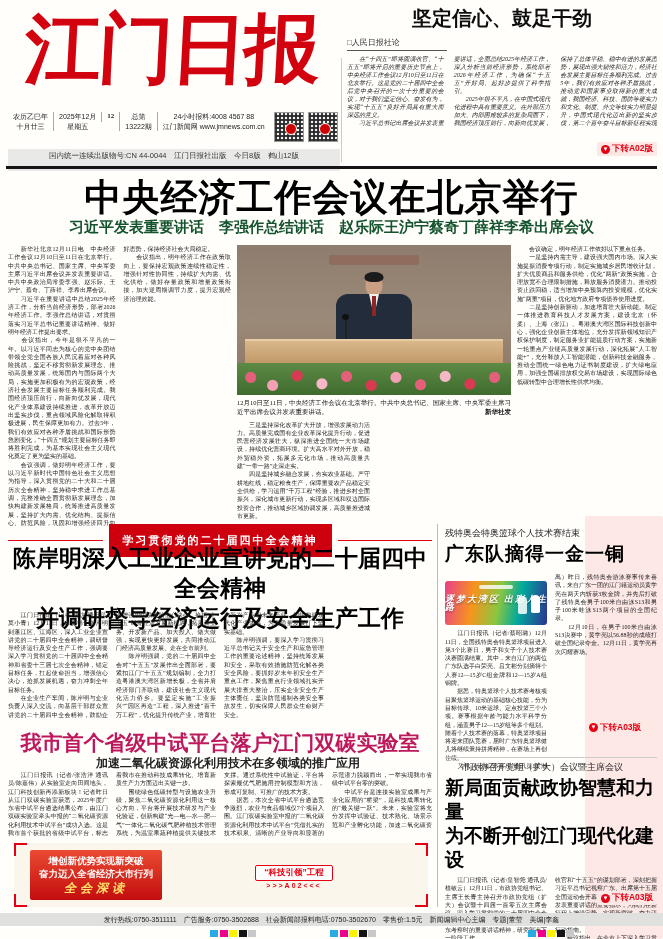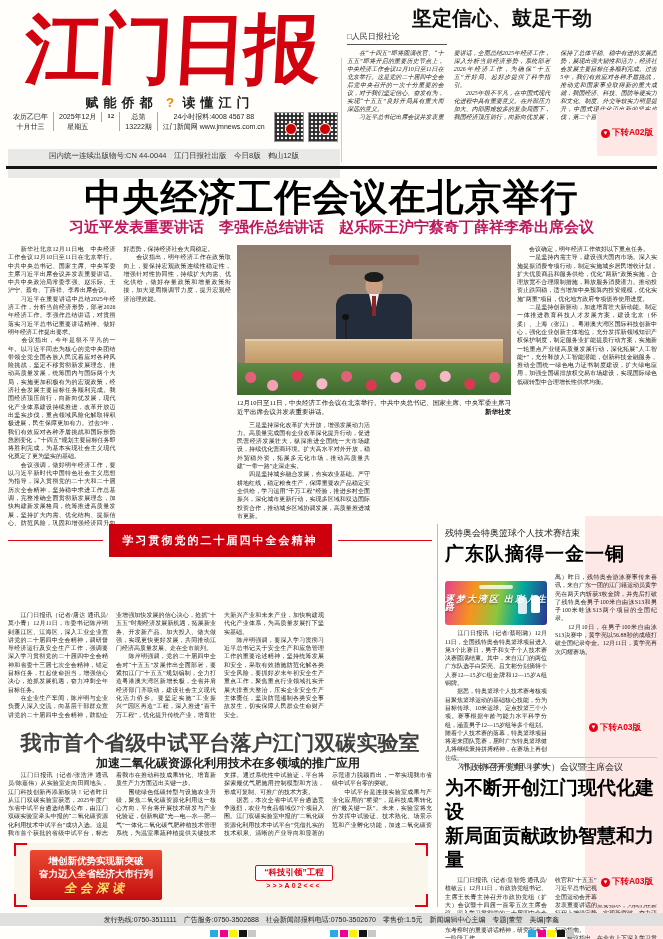--- a/index.html
+++ b/index.html
@@ -39,53 +39,53 @@
     width:30px; height:30px; margin-left:4px; border:1px solid #999; position:relative;
     background:
       repeating-linear-gradient(0deg,rgba(40,40,40,.9) 0 2px,transparent 2px 4px),
       repeating-linear-gradient(90deg,#3a3a3a 0 2px,#f2f2f2 2px 4px);
   }
   .qr::after{
     content:""; position:absolute; left:10px; top:10px; width:10px; height:10px;
     background:#c00; border-radius:50%; border:1px solid #fff;
   }
   .pubbar{
-    position:absolute; left:8px; top:149px; width:332px; height:29px;
+    position:absolute; left:8px; top:149px; width:332px; height:22px;
     background:#e9e9e7; text-align:center; font-size:7.5px; line-height:13px; color:#333;
   }
   .vline-header{ position:absolute; left:341px; top:58px; width:1px; height:104px; background:#ccc; }
 
   
   .editorial{ position:absolute; left:347px; top:6px; width:310px; height:158px; }
   .ed-title{ text-align:center; font-weight:900; font-size:20px; line-height:25px; color:#0d0d0d; }
-  .ed-kicker{ width:100px; font-size:8px; color:#333; border-bottom:1px solid #555; padding-bottom:2px; }
+  .ed-kicker{ margin-top:6px; width:100px; font-size:8px; color:#333; border-bottom:1px solid #555; padding-bottom:2px; }
   .ed-body{
     margin-top:4px; height:78px; column-count:3; column-gap:10px; column-fill:auto;
     font-size:6px; line-height:8px; text-align:justify; overflow:hidden;
     font-family:"Liberation Serif","DejaVu Serif",serif; font-style:italic; color:#222;
   }
-  .jump{ display:inline-flex; align-items:center; gap:2px; background:#fde8e6; padding:17px 4px; border-radius:2px; }
+  .jump{ display:inline-flex; align-items:center; gap:2px; background:#fde8e6; padding:1px 4px; border-radius:2px; }
   .jump .ic{
     width:9px; height:9px; border-radius:50%; background:#e60012; color:#fff;
     font-size:6px; line-height:9px; text-align:center; font-weight:bold;
   }
   .jump .tx{ color:#e60012; font-weight:bold; font-size:8.5px; }
   .ed-jump{ position:absolute; right:0; bottom:8px; }
 
   .black-rule{ position:absolute; left:6px; top:166px; width:651px; height:3px; background:#151515; }
 
   
   .lead-headline{
     position:absolute; left:0; top:173px; width:663px; text-align:center;
     font-size:37px; font-weight:900; letter-spacing:1px; color:#000;
     font-family:"Liberation Serif","DejaVu Serif",serif;
   }
   .lead-subhead{
     position:absolute; left:0; top:218px; width:663px; text-align:center;
-    font-size:15px; font-weight:900; color:#be185d;
+    font-size:15px; font-weight:900; color:#14532d;
     font-family:Liberation Mono, monospace;
   }
   .bodytext{
     font-size:6px; line-height:8.3px; text-align:justify; color:#222; overflow:hidden;
     font-family:"Liberation Serif","DejaVu Serif",serif; column-fill:auto;
   }
   .lead-left{ position:absolute; left:8px; top:245px; width:223px; height:286px; column-count:2; column-gap:8px; }
   .lead-center{ position:absolute; left:237px; top:245px; width:274px; height:286px; }
   .lead-right{ position:absolute; left:517px; top:245px; width:140px; height:286px; }
   .lead-jump{ position:absolute; right:0; bottom:0; }
@@ -155,21 +155,21 @@
     text-shadow:0 1px 2px rgba(0,0,0,.45); font-style:italic;
   }
   .sports-banner::before{ content:""; position:absolute; top:4px; left:50%; transform:translateX(-50%);
     width:34px; height:4px; background:rgba(255,255,255,.8); border-radius:2px; }
   .sports-banner::after{ content:""; position:absolute; right:7px; top:14px; width:9px; height:18px;
     background:#fff; border-radius:5px 5px 2px 2px; box-shadow:-13px 1px 0 0 rgba(255,255,255,.85); }
 
   .hr-right{ position:absolute; left:445px; top:757px; width:212px; height:1px; background:#ccc; }
 
   .lab-headline{ position:absolute; left:8px; top:729px; width:424px; text-align:center;
-    font-size:21px; font-weight:900; color:#404040; font-family:"Liberation Serif","DejaVu Serif",serif; }
+    font-size:21px; font-weight:900; color:#be185d; font-family:"Liberation Serif","DejaVu Serif",serif; }
   .lab-subhead{ position:absolute; left:16px; top:755px; width:424px; text-align:center;
     font-size:12px; font-weight:bold; color:#222; }
   .lab-body{ position:absolute; left:8px; top:771px; width:424px; height:68px;
     column-count:4; column-gap:8px; }
 
   .cppcc{ position:absolute; left:445px; top:761px; width:212px; height:146px; }
   .cppcc-kicker{ font-size:9px; color:#222;margin-left:16px; }
   .cppcc-headline{ font-size:19px; line-height:24px; font-weight:900; color:#000; margin-top:2px; }
   .cppcc-body{ margin-top:4px; height:86px; column-count:2; column-gap:8px; }
   .cppcc-jump{ position:absolute; right:0; bottom:2px; }
@@ -202,25 +202,20 @@
   .m1{ left:210px; } .m2{ left:330px; } .m3{ left:528px; }
   .mk-c{ background:#29abe2; } .mk-m{ background:#ec008c; } .mk-y{ background:#fff200; }
   .mk-k{ background:#141414; } .mk-g{ background:#c9c9c9; }
 </style>
 </head>
 <body>
 
 <div id="page">
 
   <div class="masthead-title">江门日报</div>
-  <div class="tagline">
-    <span>赋能侨都</span>
-    <span class="q">?</span>
-    <span>读懂江门</span>
-  </div>
 
   <div class="daterow">
     <div class="cell pre">农历乙巳年
 十月廿三</div>
     <div class="cell pre">2025年12月
 星期五</div>
     <div class="cell day-num">12</div>
     <div class="cell pre">总第
 13222期</div>
     <div class="cell pre">24小时报料:4008 4567 88
@@ -281,20 +276,24 @@
   </div>
 
   <div class="vline-mid"></div>
 
   <div class="banner-row">
     <div class="ln"></div>
     <div class="banner-box">学习贯彻党的二十届四中全会精神</div>
     <div class="ln"></div>
   </div>
 
+  <div class="chen-headline">
+    <div>陈岸明深入工业企业宣讲党的二十届四中全会精神</div>
+    <div>并调研督导经济运行及安全生产工作</div>
+  </div>
   <div class="chen-body bodytext pre">　　江门日报讯（记者/唐达 通讯员/莫小青）12月11日，市委书记陈岸明到蓬江区、江海区，深入工业企业宣讲党的二十届四中全会精神，调研督导经济运行及安全生产工作，强调要深入学习贯彻党的二十届四中全会精神和省委十三届七次全会精神，锚定目标任务，扛起使命担当，增强信心决心，抢抓发展机遇，奋力冲刺全年目标任务。
 　　在企业生产车间，陈岸明与企业负责人深入交流，向基层干部群众宣讲党的二十届四中全会精神，鼓励企业增强加快发展的信心决心，抢抓“十五五”时期经济发展新机遇，拓展新业务、开发新产品、加大投入、做大做强，实现更快更好发展，共同推动江门经济高质量发展、走在全市前列。
 　　陈岸明强调，党的二十届四中全会对“十五五”发展作出全面部署，要紧扣江门“十五五”规划编制，全力打造粤港澳大湾区新增长极，全省并肩经济部门齐联动，建设社会主义现代化活力侨乡。要坚定实施“工业振兴”“园区再造”工程，深入推进“百千万工程”，优化提升传统产业，培育壮大新兴产业和未来产业，加快构建现代化产业体系，为高质量发展打下坚实基础。
 　　陈岸明强调，要深入学习贯彻习近平总书记关于安全生产和应急管理工作的重要论述精神，坚持统筹发展和安全，采取有效措施防范化解各类安全风险，要抓好岁末年初安全生产重点工作，聚焦重点行业领域扎实开展大排查大整治，压实企业安全生产主体责任，坚决防范遏制各类安全事故发生，切实保障人民群众生命财产安全。</div>
 
   <div class="sports">
     <div class="sports-kicker">残特奥会特奥篮球个人技术赛结束</div>
     <div class="sports-headline">广东队摘得一金一铜</div>
     <div class="sports-body bodytext pre">
       <div class="sports-banner">
@@ -329,22 +328,22 @@
       <div class="bb-main">
         <div class="bb-tag">“科技引领”工程</div>
         <div class="bb-jump">&gt;&gt;&gt;A02&lt;&lt;&lt;</div>
       </div>
     </div>
   </div>
 
   <div class="cppcc">
     <div class="cppcc-kicker">市政协召开党组（扩大）会议暨主席会议</div>
     <div class="cppcc-headline">
+      <div>新局面贡献政协智慧和力量</div>
       <div>为不断开创江门现代化建设</div>
-      <div>新局面贡献政协智慧和力量</div>
     </div>
     <div class="cppcc-body bodytext pre">　　江门日报讯（记者/皇智尧 通讯员/植敏云）12月11日，市政协党组书记、主席王长青主持召开市政协党组（扩大）会议暨十四届一百零五次主席会议，深入学习贯彻党的二十届四中全会精神，传达学习贯彻习近平总书记在广东考察时的重要讲话精神，研究部署下一阶段工作。
 　　会议强调，要深入学习贯彻党的二十届四中全会精神，紧扣“十四五”规划收官和“十五五”的谋划部署，深刻把握习近平总书记视察广东、出席第十五届全国运动会开幕式并宣布运动会开幕、发表重要讲话的重要指示，为我们在新征程上增强定势、实现新突破，奋力迈入全省经济大市行列提供了根本遵循和行动指南。
 　　会议指出，在全市上下深入学习贯彻全会精神之际，全市政协系统要先学一步、深学一层，更好发挥人民政协专门协商机构作用，为不断开创江门现代化建设新局面贡献政协智慧和力量。</div>
     <div class="jump cppcc-jump">
       <span class="ic">▼</span>
       <span class="tx">下转A03版</span>
     </div>
   </div>
 

